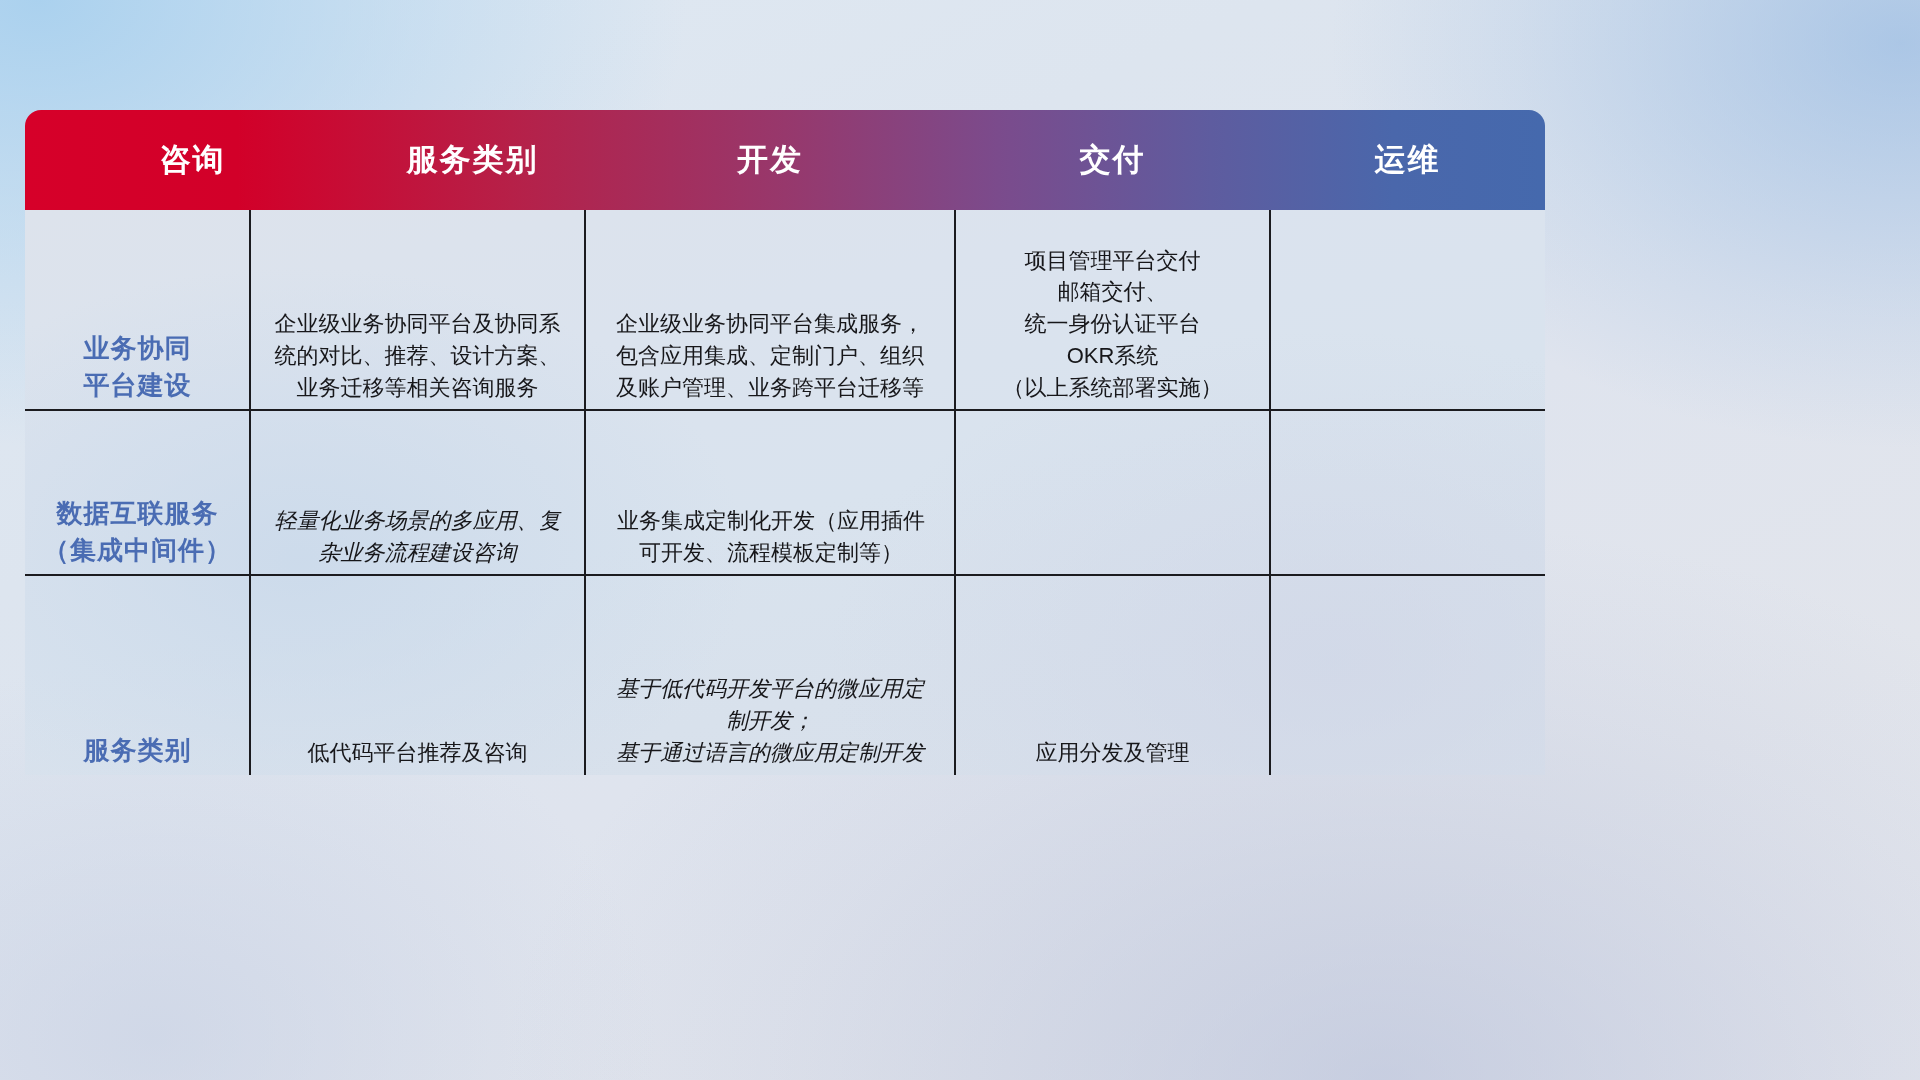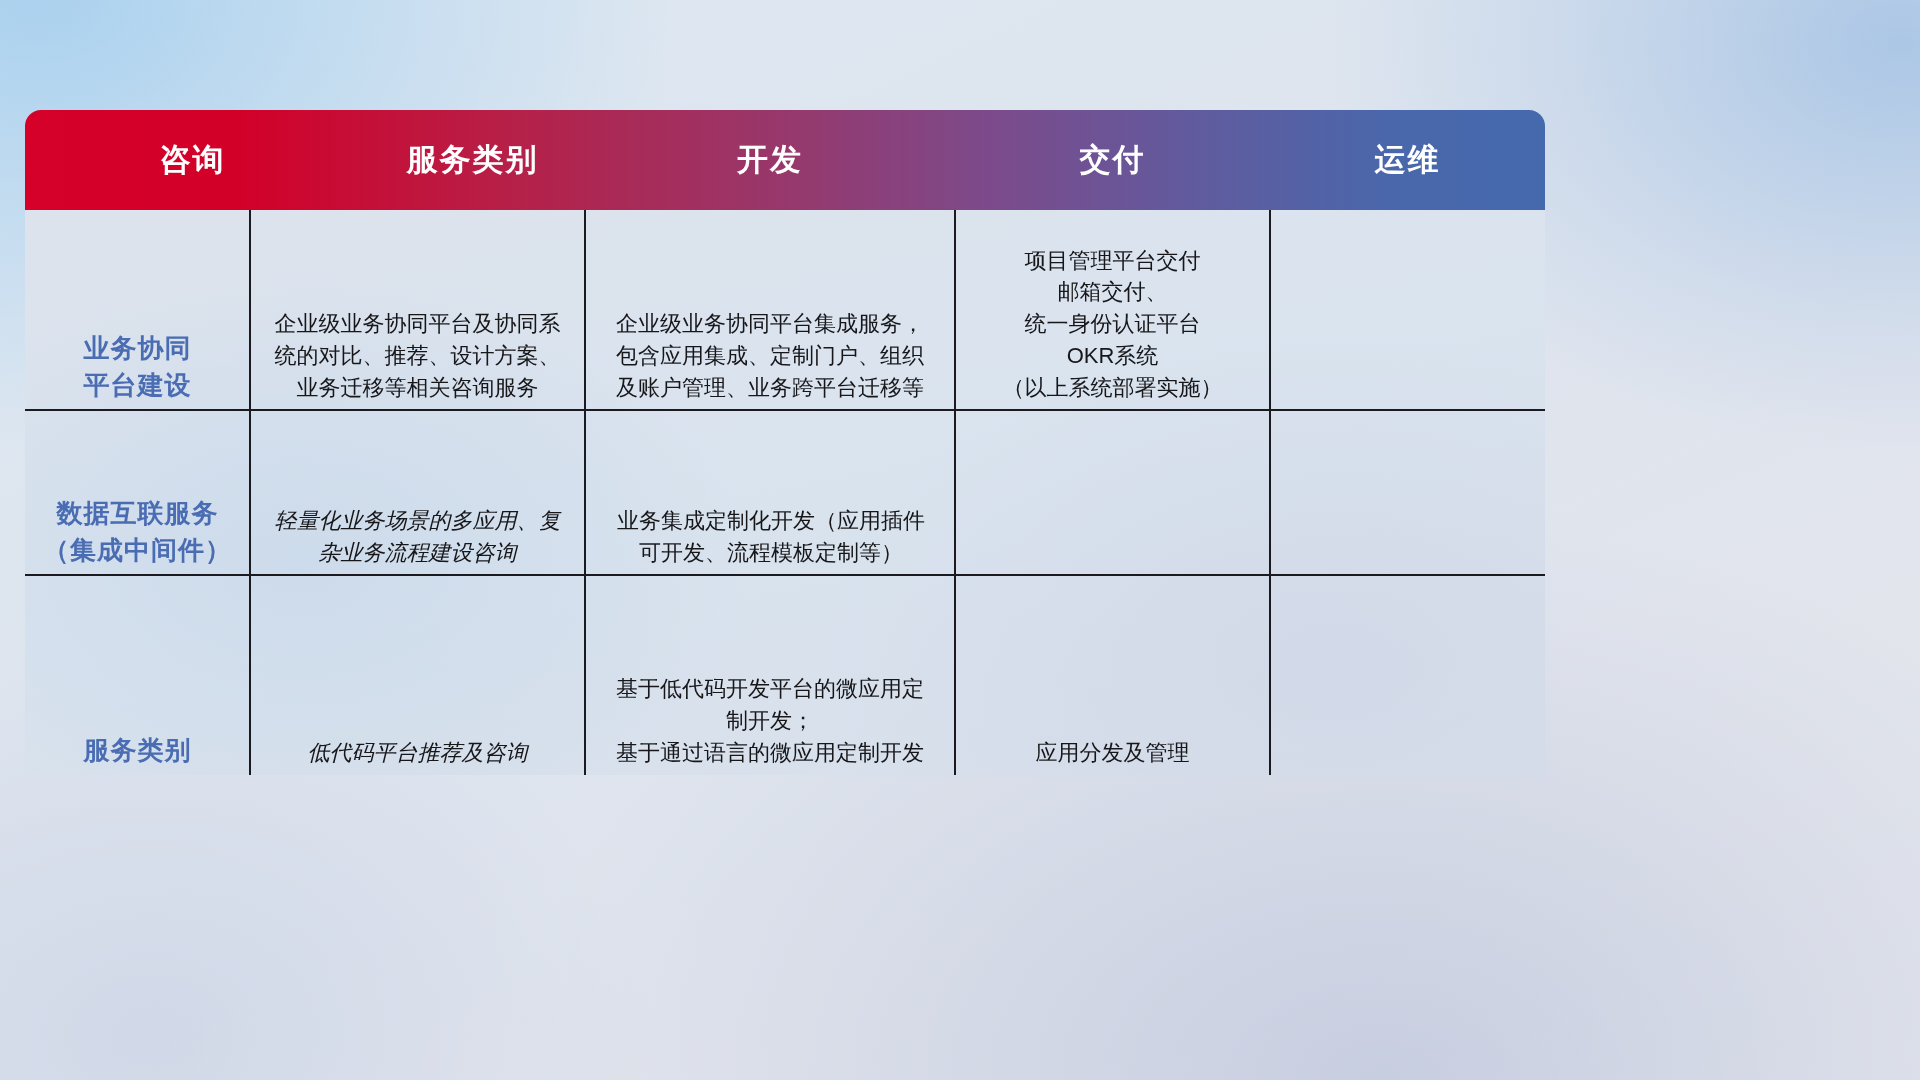--- a/index.html
+++ b/index.html
@@ -150,25 +150,25 @@
           <span class="bodytext" style="white-space: pre-line;"></span>
         </div>
       </div>
       <div class="hline" style="top: 364px;"></div>
       <div class="grid-row" style="height: 200px;">
         <div class="cell" style="width: 225px;">
           <span class="rowlabel" style="white-space: pre-line;">服务类别</span>
         </div>
         <div class="vline" style="left: 224px;"></div>
         <div class="cell" style="width: 335px;">
-          <span class="bodytext" style="white-space: pre-line; font-style: italic;">低代码平台推荐及咨询</span>
+          <span class="bodytext" style="white-space: pre-line;">低代码平台推荐及咨询</span>
         </div>
         <div class="vline" style="left: 559px;"></div>
         <div class="cell" style="width: 370px;">
-          <span class="bodytext" style="white-space: pre-line;">基于低代码开发平台的微应用定
+          <span class="bodytext" style="white-space: pre-line; font-style: italic;">基于低代码开发平台的微应用定
 制开发；
 基于通过语言的微应用定制开发</span>
         </div>
         <div class="vline" style="left: 929px;"></div>
         <div class="cell" style="width: 315px;">
           <span class="bodytext" style="white-space: pre-line;">应用分发及管理</span>
         </div>
         <div class="vline" style="left: 1244px;"></div>
         <div class="cell" style="width: 275px;">
           <span class="bodytext" style="white-space: pre-line;"></span>

